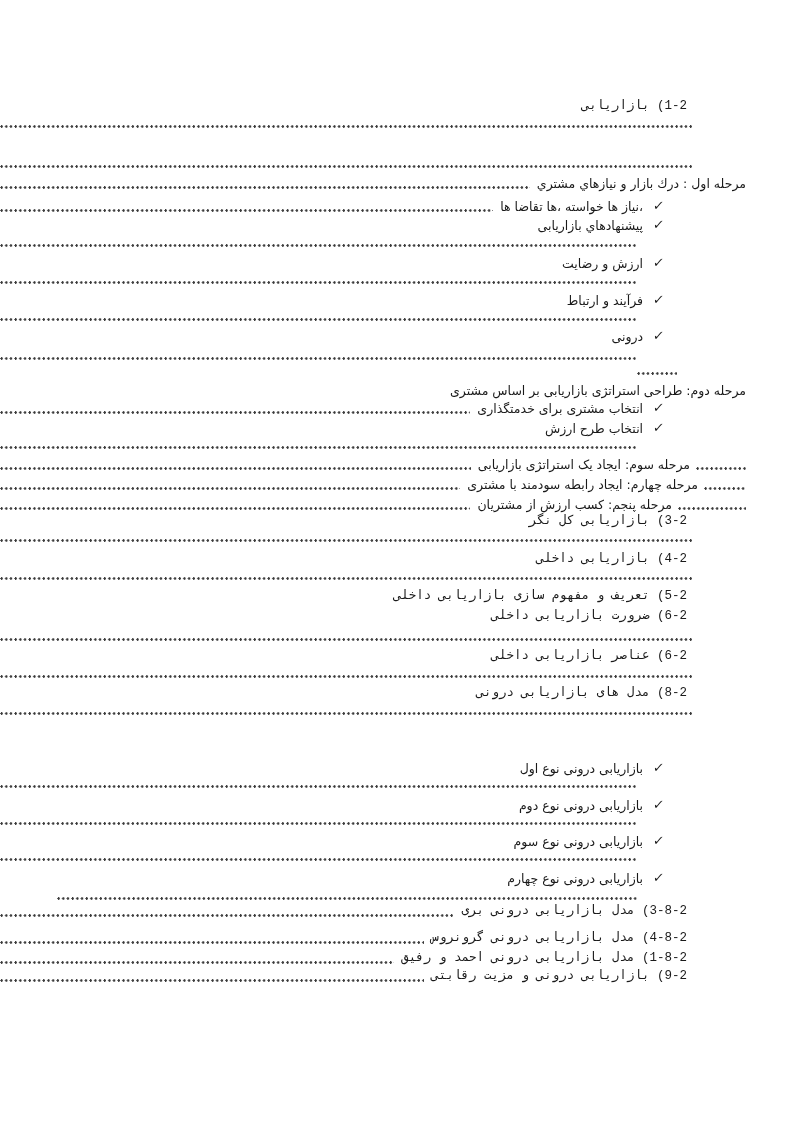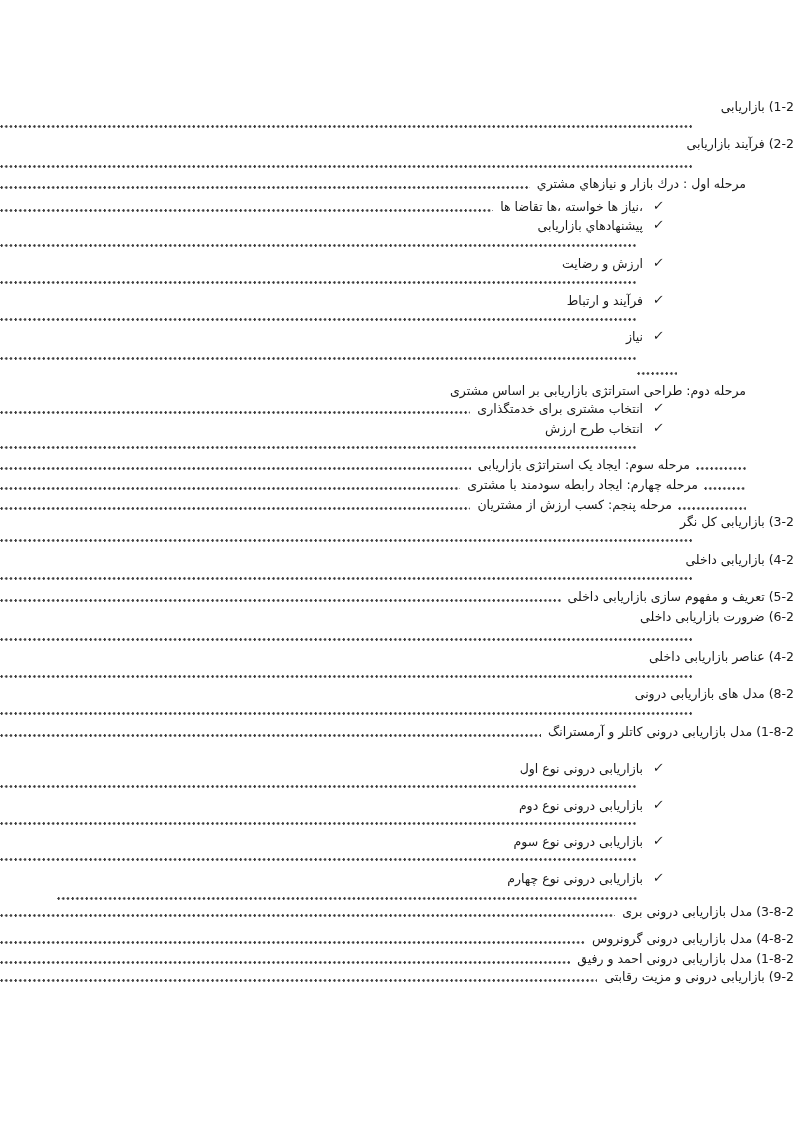--- a/index.html
+++ b/index.html
@@ -8,21 +8,21 @@
     font-family:"DejaVu Sans",sans-serif;
   }
   .page{
     position:relative;width:794px;height:1123px;overflow:hidden;background:#ffffff;
   }
   .row{
     position:absolute;left:0;right:0;
     display:flex;direction:rtl;align-items:flex-start;
     color:#1a1a1a;font-size:12.5px;line-height:15px;
   }
-  .row.title{}
+  .row.title{padding-right:107px;font-family:Liberation Mono, monospace;}
   .row.stage{padding-right:48px;}
   .row.check{padding-right:130px;}
   .txt{white-space:nowrap;}
   .checkmark{
     font-weight:700;font-size:13px;line-height:14px;
     margin-left:10px;transform:skewX(-8deg);
   }
   .dots{
     height:3px;
     background-image:radial-gradient(circle at 1.6px 1.5px,#3a3a3a 1.05px,rgba(0,0,0,0) 1.4px);
@@ -33,23 +33,20 @@
   .leader-row{position:absolute;height:3px;}
 </style>
 </head>
 <body>
 
 <div class="page">
     <div class="row title" style="top: 99px;">
       <span class="txt">1-2) بازاریابی</span>
     </div>
     <div class="leader-row dots" style="top: 125px; left: 0px; right: 101px;"></div>
-    <div class="row title" style="top: 136px;">
-      <span class="txt">2-2) فرآیند بازاریابی</span>
-    </div>
     <div class="leader-row dots" style="top: 165px; left: 0px; right: 101px;"></div>
     <div class="row stage" style="top: 176px;">
       <span class="txt">مرحله اول : درك بازار و نیازهاي مشتري</span>
       <span class="dots fill"></span>
     </div>
     <div class="row check" style="top: 199px;">
       <span class="checkmark">✓</span>
       <span class="txt">،نیاز ها خواسته ،ها تقاضا ها</span>
       <span class="dots fill"></span>
     </div>
@@ -63,21 +60,21 @@
       <span class="txt">ارزش و رضایت</span>
     </div>
     <div class="leader-row dots" style="top: 281px; left: 0px; right: 157px;"></div>
     <div class="row check" style="top: 293px;">
       <span class="checkmark">✓</span>
       <span class="txt">فرآیند و ارتباط</span>
     </div>
     <div class="leader-row dots" style="top: 318px; left: 0px; right: 157px;"></div>
     <div class="row check" style="top: 329px;">
       <span class="checkmark">✓</span>
-      <span class="txt">نیاز</span>
+      <span class="txt">درونی</span>
     </div>
     <div class="leader-row dots" style="top: 357px; left: 0px; right: 157px;"></div>
     <div class="leader-row dots" style="top: 372px; left: 637px; right: 117px;"></div>
     <div class="row stage" style="top: 383px;">
       <span class="txt">مرحله دوم: طراحی استراتژی بازاریابی بر اساس مشتری</span>
     </div>
     <div class="row check" style="top: 401px;">
       <span class="checkmark">✓</span>
       <span class="txt">انتخاب مشتری برای خدمتگذاری</span>
       <span class="dots fill"></span>
@@ -103,40 +100,36 @@
       <span class="dots fill"></span>
     </div>
     <div class="row title" style="top: 514px;">
       <span class="txt">3-2) بازاریابی کل نگر</span>
     </div>
     <div class="leader-row dots" style="top: 539px; left: 0px; right: 101px;"></div>
     <div class="row title" style="top: 552px;">
       <span class="txt">4-2) بازاریابی داخلی</span>
     </div>
     <div class="leader-row dots" style="top: 577px; left: 0px; right: 101px;"></div>
-    <div class="row title" style="top: 589px;">
+    <div class="row title" style="top: 589px; flex-direction: column;">
       <span class="txt">5-2) تعریف و مفهوم سازی بازاریابی داخلی</span>
       <span class="dots fill"></span>
     </div>
     <div class="row title" style="top: 609px;">
       <span class="txt">6-2) ضرورت بازاریابی داخلی</span>
     </div>
     <div class="leader-row dots" style="top: 638px; left: 0px; right: 101px;"></div>
     <div class="row title" style="top: 649px;">
-      <span class="txt">4-2) عناصر بازاریابی داخلی</span>
+      <span class="txt">6-2) عناصر بازاریابی داخلی</span>
     </div>
     <div class="leader-row dots" style="top: 675px; left: 0px; right: 101px;"></div>
     <div class="row title" style="top: 686px;">
       <span class="txt">8-2) مدل های بازاریابی درونی</span>
     </div>
     <div class="leader-row dots" style="top: 712px; left: 0px; right: 101px;"></div>
-    <div class="row title" style="top: 724px;">
-      <span class="txt">1-8-2) مدل بازاریابی درونی کاتلر و آرمسترانگ</span>
-      <span class="dots fill"></span>
-    </div>
     <div class="row check" style="top: 761px;">
       <span class="checkmark">✓</span>
       <span class="txt">بازاریابی درونی نوع اول</span>
     </div>
     <div class="leader-row dots" style="top: 785px; left: 0px; right: 157px;"></div>
     <div class="row check" style="top: 798px;">
       <span class="checkmark">✓</span>
       <span class="txt">بازاریابی درونی نوع دوم</span>
     </div>
     <div class="leader-row dots" style="top: 822px; left: 0px; right: 157px;"></div>

